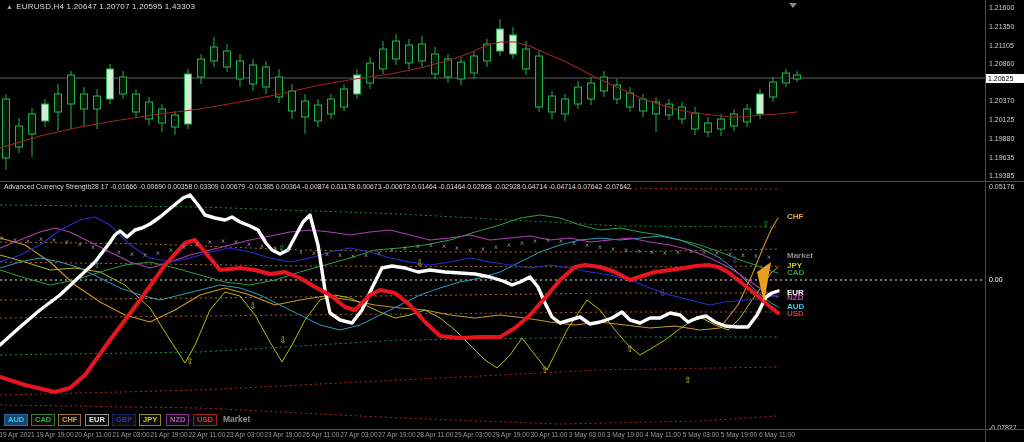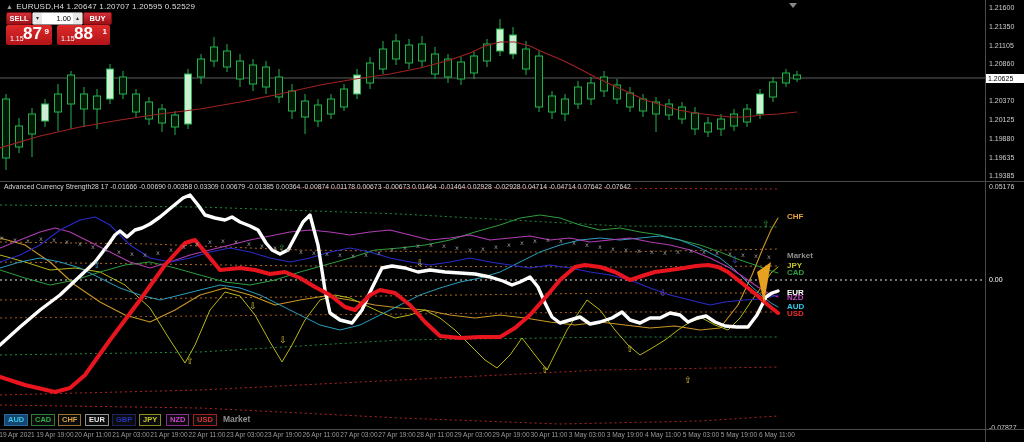--- a/index.html
+++ b/index.html
@@ -267,42 +267,23 @@
         <text x="282" y="251" fill="#2e9e3f" font-size="9" font-family="DejaVu Sans, sans-serif" text-anchor="middle">⇧</text>
         <text x="766" y="227" fill="#2e9e3f" font-size="9" font-family="DejaVu Sans, sans-serif" text-anchor="middle">⇧</text>
         <text x="97" y="268" fill="#3a9ad0" font-size="9" font-family="DejaVu Sans, sans-serif" text-anchor="middle">⇧</text>
       </g>
       <polygon points="757,272 771,262 764,303" fill="#e8a020"></polygon>
       <polygon points="789,3 797,3 793,8" fill="#8a8a8a"></polygon>
     </svg>
 
   <div class="quote-header">
     <span class="tri">▲</span><span>EURUSD,H4</span>
-    <span>1.20647 1.20707 1.20595 0.52529</span>
+    <span>1.20647 1.20707 1.20595 1.43303</span>
   </div>
 
-  <div class="trade-panel">
-    <div class="btn sell">SELL</div>
-    <div class="vol">
-      <span class="vbtn">▾</span>
-      <span class="vval">1.00</span>
-      <span class="vbtn">▴</span>
-    </div>
-    <div class="btn buy">BUY</div>
-    <div class="px sellpx">
-      <span class="small">1.15</span>
-      <span class="big">87</span>
-      <span class="sup">9</span>
-    </div>
-    <div class="px buypx">
-      <span class="small">1.15</span>
-      <span class="big">88</span>
-      <span class="sup">1</span>
-    </div>
-  </div>
 
   <div id="price-scale">
       <div class="scale-label" style="top: 4px;">1.21600</div>
       <div class="scale-label" style="top: 23px;">1.21350</div>
       <div class="scale-label" style="top: 42px;">1.21105</div>
       <div class="scale-label" style="top: 60px;">1.20860</div>
       <div class="scale-label" style="top: 97px;">1.20370</div>
       <div class="scale-label" style="top: 116px;">1.20125</div>
       <div class="scale-label" style="top: 135px;">1.19880</div>
       <div class="scale-label" style="top: 154px;">1.19635</div>

